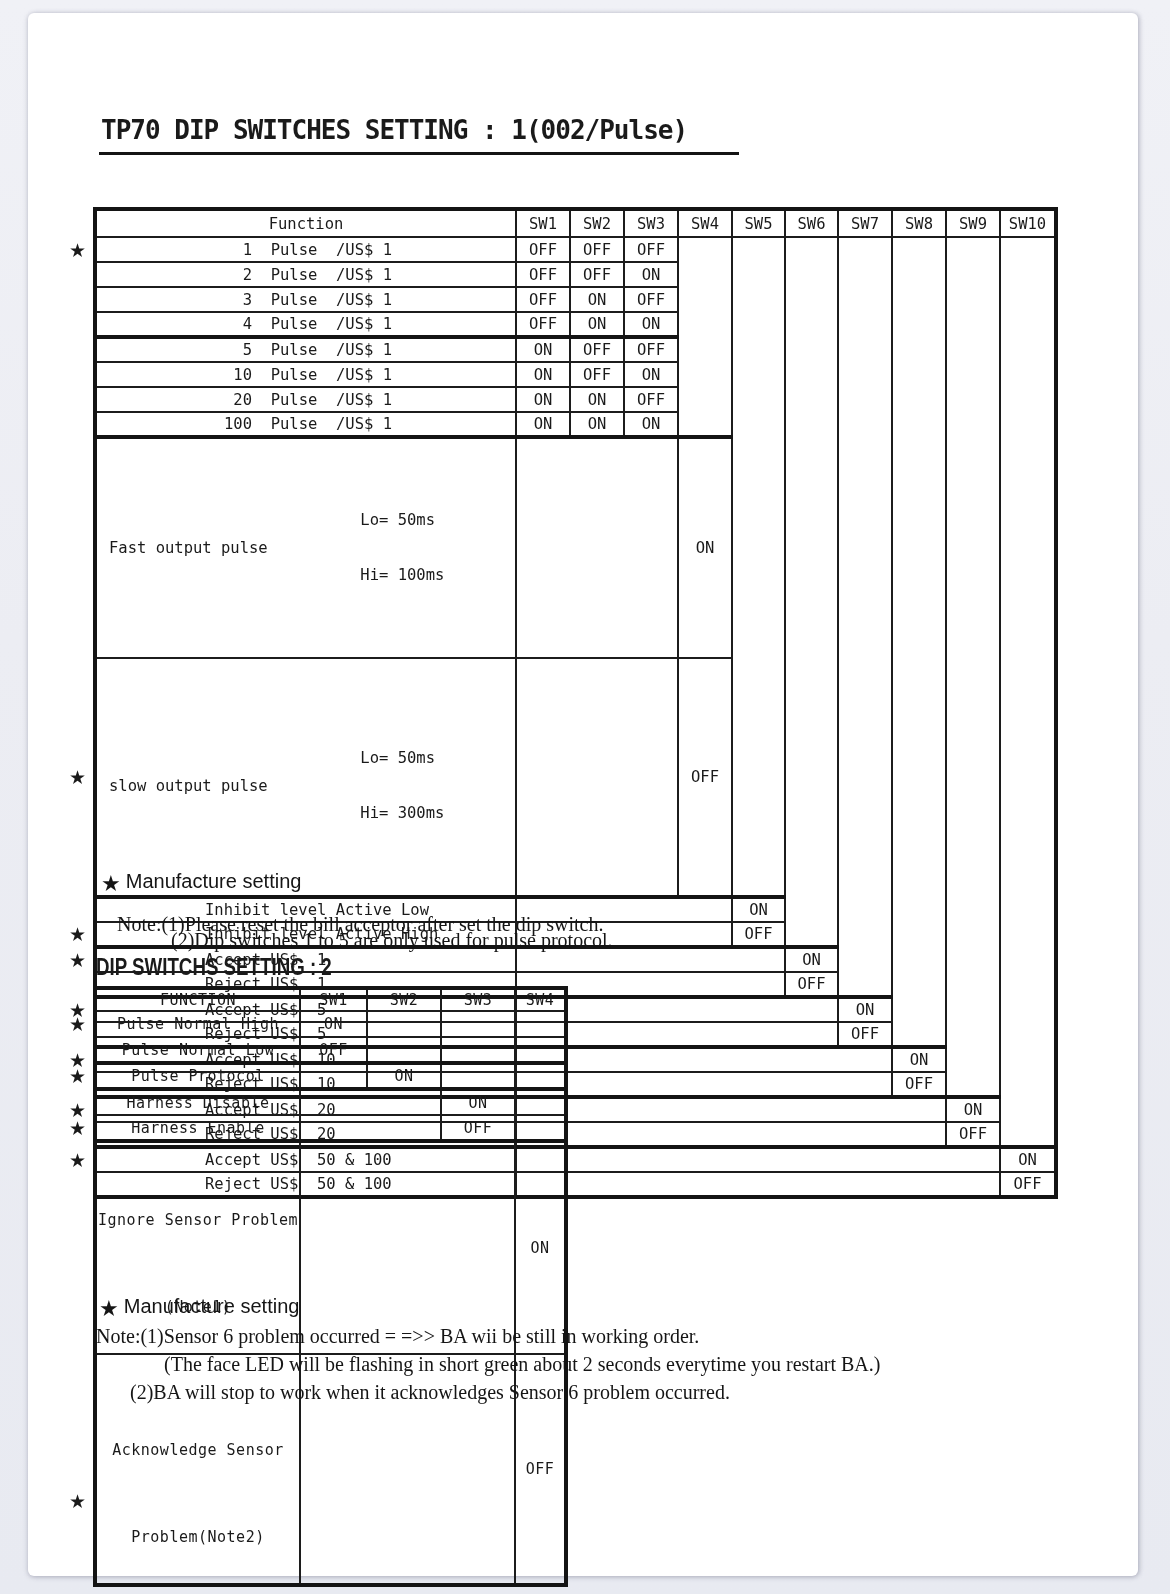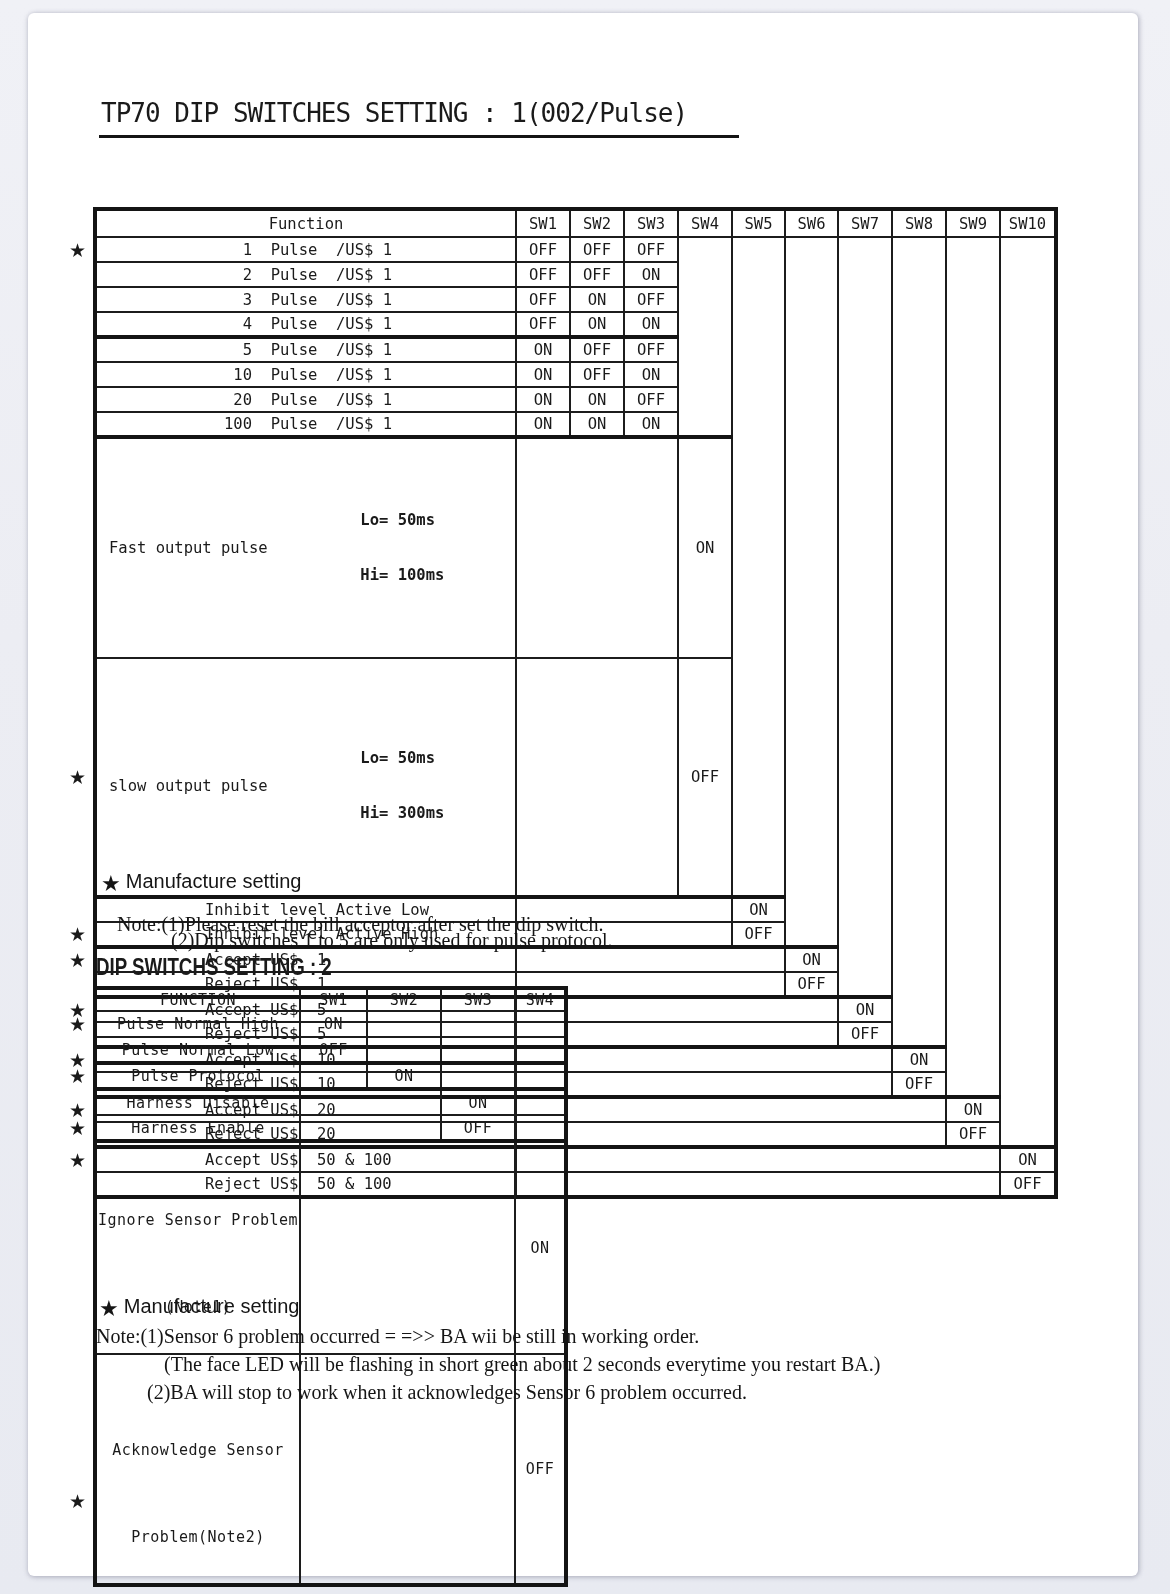--- a/index.html
+++ b/index.html
@@ -16,22 +16,22 @@
   }
   .page {
     position:absolute; left:28px; top:13px; width:1110px; height:1563px;
     background:#ffffff; border-radius:6px;
     box-shadow:0 1px 5px rgba(120,122,145,.45), 2px 0 4px rgba(130,132,150,.25);
   }
   .content { position:absolute; inset:0; }
 
   
   .title {
-    position:absolute; left:99px; top:100px;
-    font-size:26px; font-weight:normal; letter-spacing:-1px; white-space:pre;
+    position:absolute; left:99px; top:117px;
+    font-size:26px; font-weight:bold; letter-spacing:-1px; white-space:pre;
     border-bottom:3px solid #141414; padding:0 52px 8px 2px; line-height:1.05;
   }
   .subtitle {
     position:absolute; left:96px; top:175px;
     font-size:21px; font-weight:bold; letter-spacing:-0.2px; white-space:pre;
     border-bottom:3px solid #141414; padding:0 2px 3px 1px; line-height:1.1;
   }
   .h2 {
     position:absolute; left:96px; top:953px;
     font-family:"Liberation Sans", sans-serif; font-weight:bold;
@@ -47,21 +47,21 @@
   }
   .t1 td { border:2px solid #1c1c1c; height:25px; padding:0; text-align:center; vertical-align:middle; }
   .t1 tr.hd td { height:28px; }
   .t1 tr.spd td { height:38px; }
   .t1 tr.g td { border-top:4px solid #141414; }
   .t1 td.fn { text-align:left; white-space:pre; position:relative; }
   .t1 td.pl { padding-left:127px; }
   .t1 td.st { padding-left:108px; }
   .t1 td.sp { padding:0; }
   .spwrap { display:flex; align-items:center; justify-content:space-between; padding:0 24px 0 12px; }
-  .lohi span { display:block; text-align:left; line-height:19px; white-space:pre;font-weight:bold; }
+  .lohi span { display:block; text-align:left; line-height:19px; white-space:pre; }
 
   .t2 {
     position:absolute; left:93px; top:986px; width:471px;
     border:4px solid #141414; font-size:15px; letter-spacing:0.5px;
   }
   .t2 td { border:2px solid #1c1c1c; height:26px; padding:0; text-align:center; vertical-align:middle; }
   .t2 tr.hd td { height:23px; }
   .t2 tr.g td { border-top:4px solid #141414; }
   .t2 tr.r6 td { height:44px; }
   .t2 tr.r7 td { height:41px; }
@@ -337,16 +337,16 @@
         </td>
         <td class="e" colspan="3"></td>
         <td class="v">OFF</td>
       </tr>
     </tbody>
       </table>
 
     <div class="note" style="left:99px; top:1294px;"><span class="star-big">★</span><span class="mf-text">Manufacture setting</span></div>
     <div class="note" style="left:96px; top:1324px;">Note:(1)Sensor 6 problem occurred = =&gt;&gt; BA wii be still in working order.</div>
     <div class="note" style="left:164px; top:1352px;">(The face LED will be flashing in short green about 2 seconds everytime you restart BA.)</div>
-    <div class="note" style="left:147px; top:1380px;text-align:center;">(2)BA will stop to work when it acknowledges Sensor 6 problem occurred.</div>
+    <div class="note" style="left:130px; top:1380px;text-align:center;">(2)BA will stop to work when it acknowledges Sensor 6 problem occurred.</div>
 
   </div>
 </div>
 
 </body></html>

